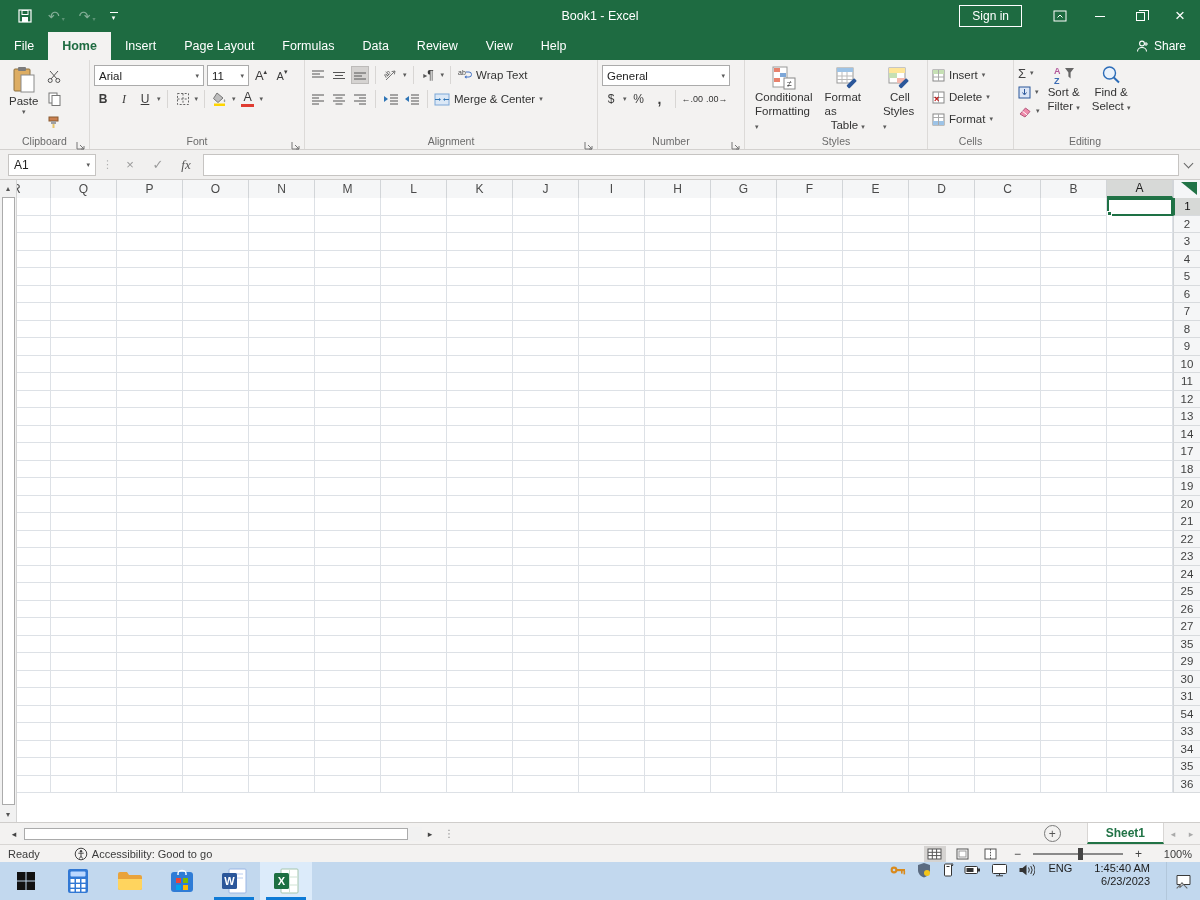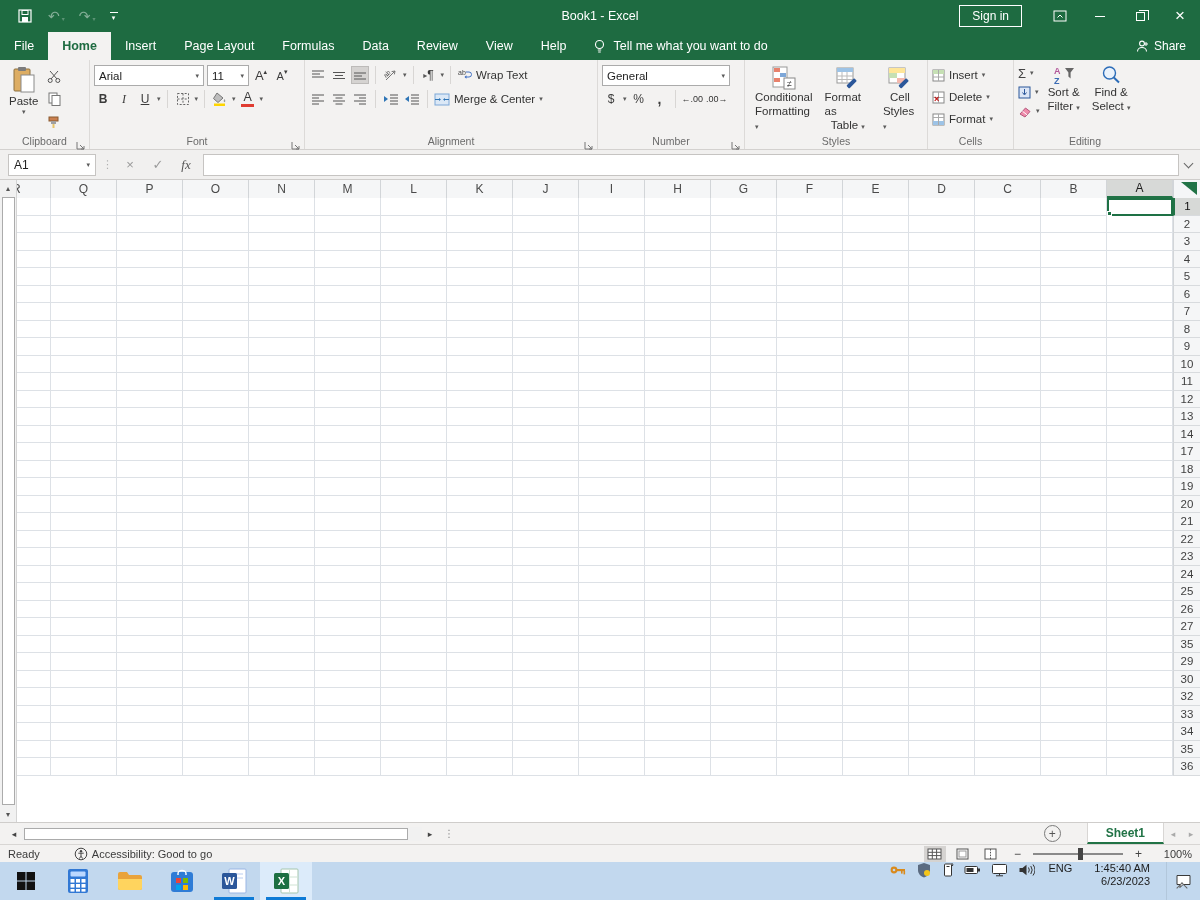--- a/index.html
+++ b/index.html
@@ -165,28 +165,20 @@
         <div class="rtab">File</div>
         <div class="rtab active">Home</div>
         <div class="rtab">Insert</div>
         <div class="rtab">Page Layout</div>
         <div class="rtab">Formulas</div>
         <div class="rtab">Data</div>
         <div class="rtab">Review</div>
         <div class="rtab">View</div>
         <div class="rtab">Help</div>
       </div>
-    <div class="tellme">
-      <svg width="11" height="15" viewBox="0 0 11 15">
-          <circle cx="5.5" cy="5.5" r="4" fill="none" stroke="#fff" stroke-width="1.1"></circle>
-          <line x1="3.8" y1="11" x2="7.2" y2="11" stroke="#fff"></line>
-          <line x1="4.2" y1="13" x2="6.8" y2="13" stroke="#fff"></line>
-        </svg>
-      <span>Tell me what you want to do</span>
-    </div>
     <div class="spacer"></div>
     <div class="share">
       <svg width="14" height="14" viewBox="0 0 14 14">
           <circle cx="7" cy="4.5" r="2.4" fill="none" stroke="#fff" stroke-width="1.1"></circle>
           <path d="M2.5 12.5 a4.5 4 0 0 1 9 0" fill="none" stroke="#fff" stroke-width="1.1"></path>
           <line x1="11" y1="3" x2="11" y2="7" stroke="#fff"></line>
           <line x1="9" y1="5" x2="13" y2="5" stroke="#fff"></line>
         </svg>
       <span>Share</span>
     </div>
@@ -1245,21 +1237,42 @@
             <div class="gcell" style="width: 66px;"></div>
             <div class="gcell" style="width: 66px;"></div>
             <div class="gcell" style="width: 66px;"></div>
             <div class="gcell" style="width: 66px;"></div>
             <div class="gcell" style="width: 66px;"></div>
             <div class="gcell" style="width: 66px;"></div>
             <div class="gcell" style="width: 66px;"></div>
             <div class="gcell" style="width: 66px;"></div>
             <div class="gcell" style="width: 66px;"></div>
             <div class="gcell" style="width: 66px;"></div>
-            <div class="rownum">32</div>
+            <div class="rownum">31</div>
+          </div>
+          <div class="grow" style="height: 17.5px;">
+            <div class="gcell" style="width: 34px;"></div>
+            <div class="gcell" style="width: 66px;"></div>
+            <div class="gcell" style="width: 66px;"></div>
+            <div class="gcell" style="width: 66px;"></div>
+            <div class="gcell" style="width: 66px;"></div>
+            <div class="gcell" style="width: 66px;"></div>
+            <div class="gcell" style="width: 66px;"></div>
+            <div class="gcell" style="width: 66px;"></div>
+            <div class="gcell" style="width: 66px;"></div>
+            <div class="gcell" style="width: 66px;"></div>
+            <div class="gcell" style="width: 66px;"></div>
+            <div class="gcell" style="width: 66px;"></div>
+            <div class="gcell" style="width: 66px;"></div>
+            <div class="gcell" style="width: 66px;"></div>
+            <div class="gcell" style="width: 66px;"></div>
+            <div class="gcell" style="width: 66px;"></div>
+            <div class="gcell" style="width: 66px;"></div>
+            <div class="gcell" style="width: 66px;"></div>
+            <div class="rownum">54</div>
           </div>
           <div class="grow" style="height: 17.5px;">
             <div class="gcell" style="width: 34px;"></div>
             <div class="gcell" style="width: 66px;"></div>
             <div class="gcell" style="width: 66px;"></div>
             <div class="gcell" style="width: 66px;"></div>
             <div class="gcell" style="width: 66px;"></div>
             <div class="gcell" style="width: 66px;"></div>
             <div class="gcell" style="width: 66px;"></div>
             <div class="gcell" style="width: 66px;"></div>

